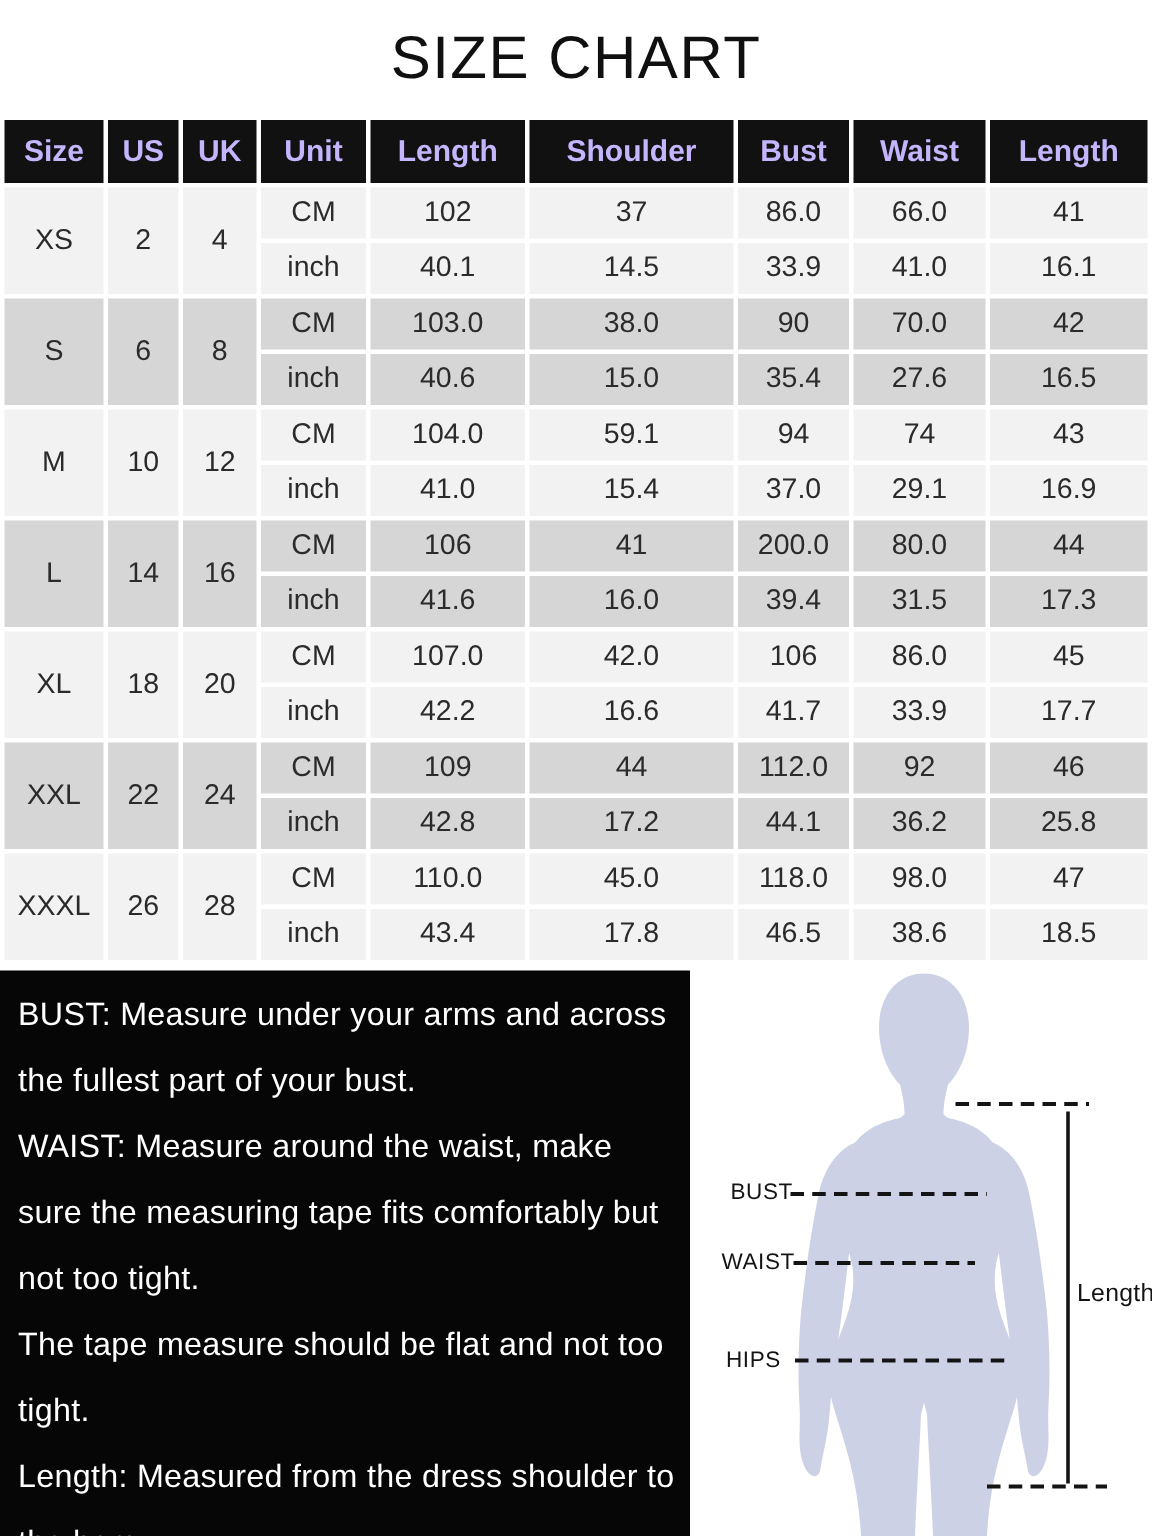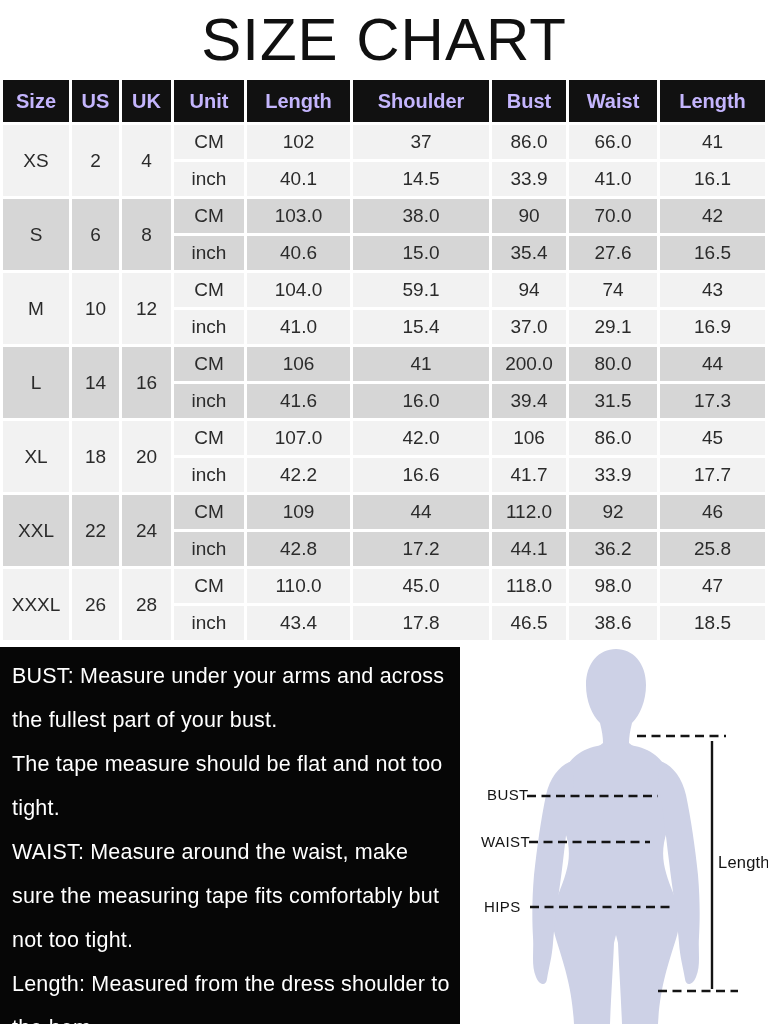--- a/index.html
+++ b/index.html
@@ -8,21 +8,21 @@
     --row_dark:#d6d6d6;
     --notes_bg:#060606;
     --silhouette:#cdd1e6;
     --ink:#141414;
   }
   *{box-sizing:border-box}
   body{margin:0;background:#ffffff;font-family:"Liberation Sans",sans-serif}
   .page{position:relative;width:768px;height:1024px;background:#ffffff;overflow:hidden}
 
   .title{height:77px;display:flex;align-items:center;justify-content:center;
-         font-size:60px;font-weight:400;letter-spacing:1px;color:#101010;padding-top:2px}
+         font-size:40px;font-weight:400;letter-spacing:1px;color:#101010;padding-top:2px}
 
   table.size-table{width:768px;table-layout:fixed;border-collapse:separate;border-spacing:3px}
   table.size-table th{
     background:var(--header_bg);color:#c4b5fd;font-size:20px;font-weight:700;
     height:42px;text-align:center;padding:0}
   table.size-table td{
     font-size:19px;color:#2b2b2b;text-align:center;height:34px;padding:0;font-weight:400}
   td.light{background:var(--row_light)}
   td.dark{background:var(--row_dark)}
 
@@ -205,22 +205,22 @@
           <td class="light">38.6</td>
           <td class="light">18.5</td>
         </tr>
       </tbody>
   </table>
 
   <div class="bottom">
 
     <div class="notes">
       <p>BUST: Measure under your arms and across the fullest part of your bust.</p>
+      <p>WAIST: Measure around the waist, make sure the measuring tape fits comfortably but not too tight.</p>
       <p>The tape measure should be flat and not too tight.</p>
-      <p>WAIST: Measure around the waist, make sure the measuring tape fits comfortably but not too tight.</p>
       <p>Length: Measured from the dress shoulder to the hem.</p>
     </div>
 
     <div class="figure">
       <svg width="308" height="377" viewBox="0 0 308 377">
 
         <path fill="var(--silhouette)" d="M156,2 C173,2 186,16 186,38 C186,54 180,68 172,76 C170,84 169,90 169,96
              C176,102 188,106 198,113 L114,113 C124,106 136,102 143,96
              C143,90 142,84 140,76 C132,68 126,54 126,38 C126,16 139,2 156,2 Z"></path>
 

